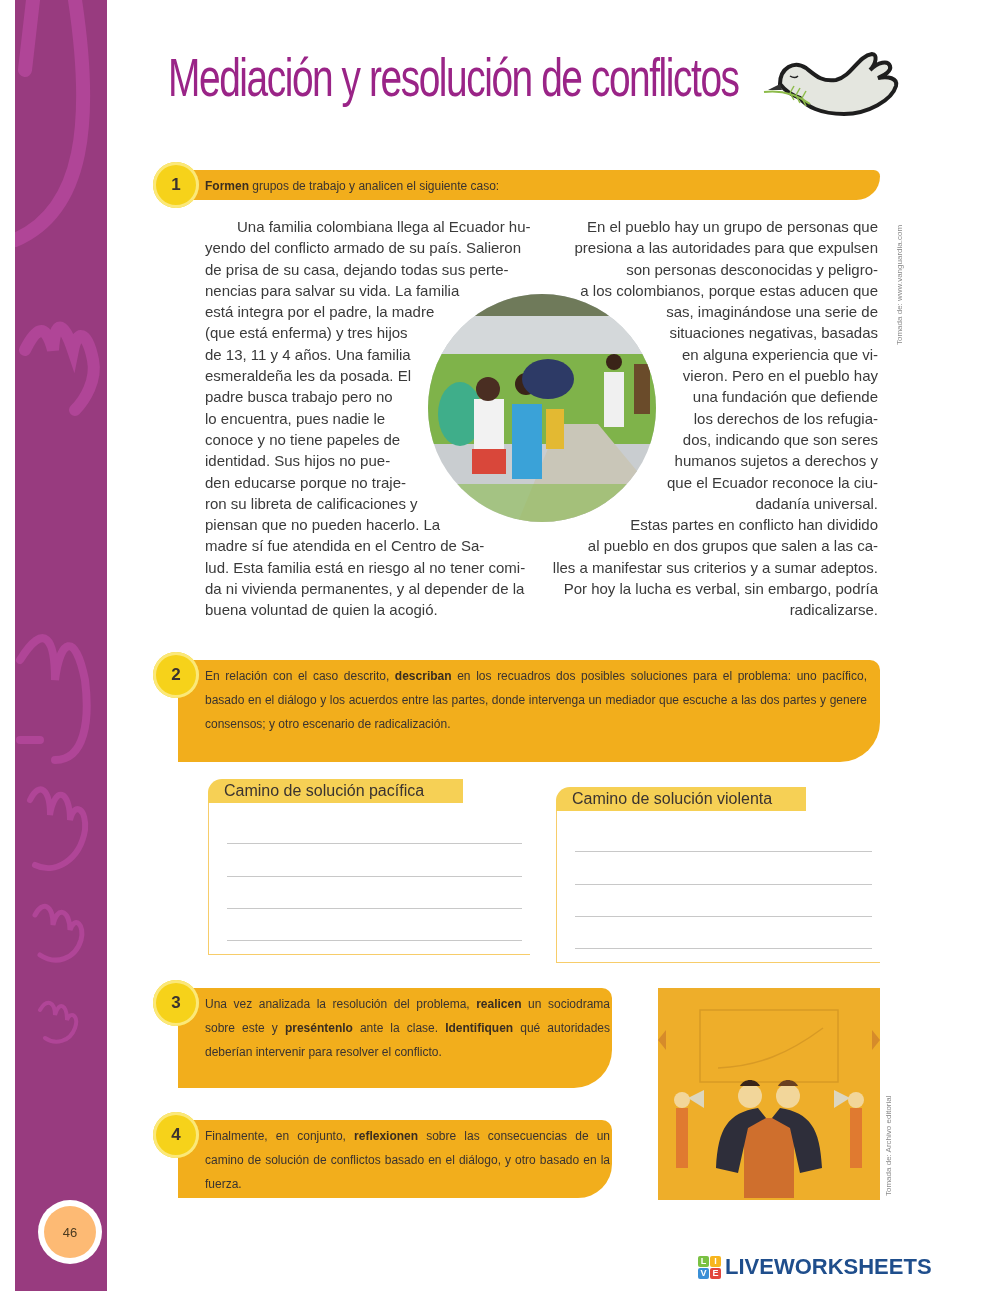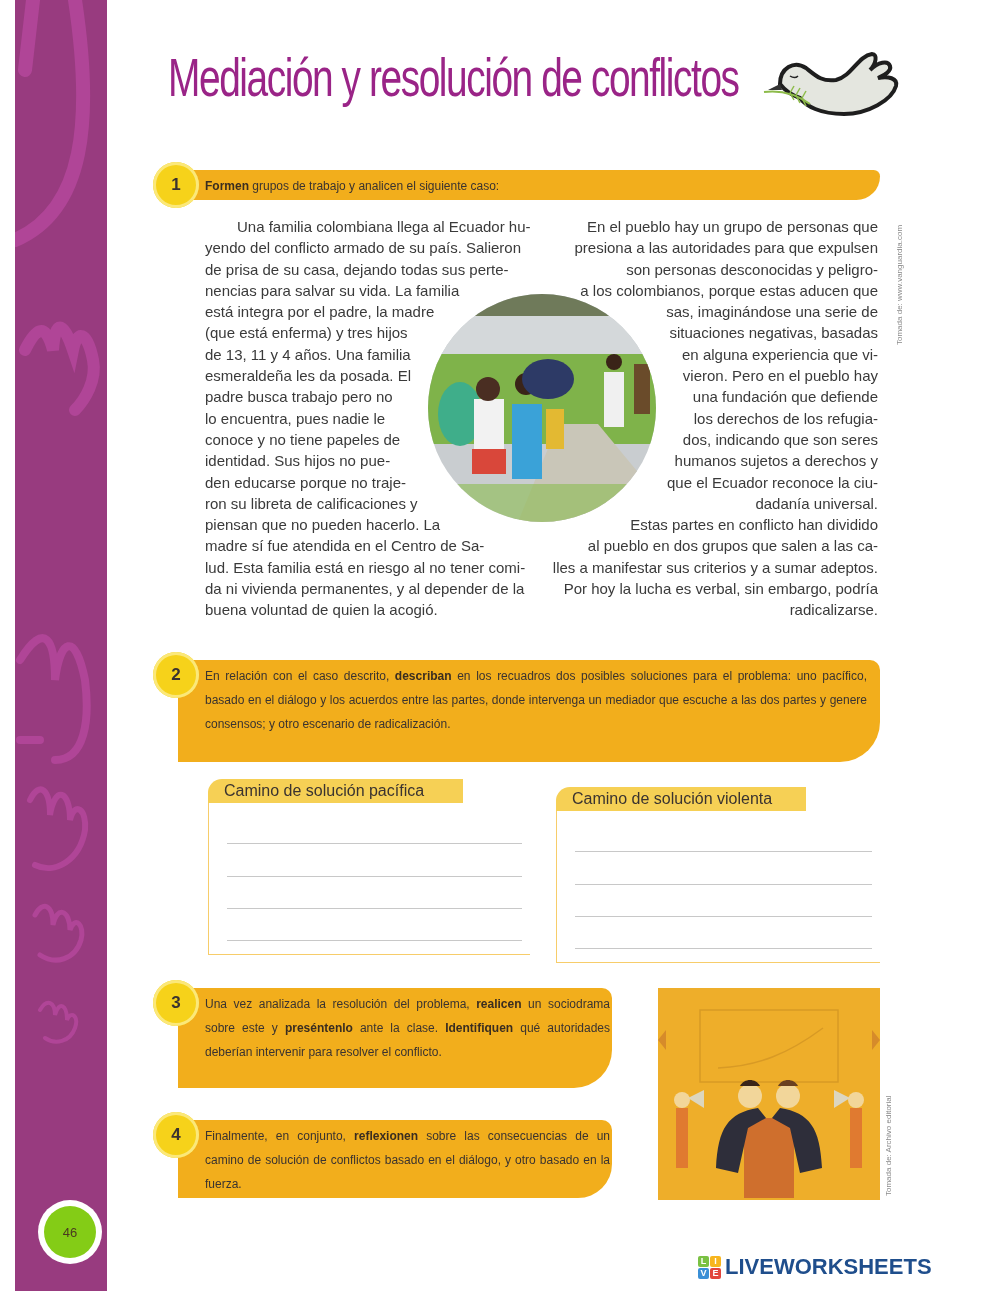--- a/index.html
+++ b/index.html
@@ -3,21 +3,21 @@
 <meta charset="utf-8">
 <style>
   * { box-sizing: border-box; margin: 0; padding: 0; }
   html, body { width: 1000px; height: 1291px; background: #ffffff; overflow: hidden; }
   body { position: relative; font-family: "DejaVu Sans", sans-serif; color: #3a3a3a; }
 
   .sidebar { position: absolute; left: 15px; top: 0; width: 92px; height: 1291px; background: #983b7f; overflow: hidden; }
   .sidebar svg { position: absolute; left: 0; top: 0; }
 
   .page-num { position: absolute; left: 38px; top: 1200px; width: 64px; height: 64px; border-radius: 50%; background: #fff; display: flex; align-items: center; justify-content: center; }
-  .page-num-inner { width: 52px; height: 52px; border-radius: 50%; background: #84cc16; display: flex; align-items: center; justify-content: center; font-size: 13px; color: #4a3a20; font-family: "Liberation Sans", sans-serif; }
+  .page-num-inner { width: 52px; height: 52px; border-radius: 50%; background: #fdba74; display: flex; align-items: center; justify-content: center; font-size: 13px; color: #4a3a20; font-family: "Liberation Sans", sans-serif; }
 
   .title { position: absolute; left: 168px; top: 46px; font-family: "Liberation Sans Narrow", "Liberation Sans", sans-serif; font-size: 54px; color: #9a2487; letter-spacing: -2px; transform: scaleX(0.72); transform-origin: left top; white-space: nowrap; font-weight: normal; }
   .dove { position: absolute; left: 760px; top: 46px; }
 
   .bar { position: absolute; background: #f2ae1c; border-radius: 0 0 40px 0; }
   .bar1 { left: 178px; top: 170px; width: 702px; height: 30px; border-radius: 0 8px 30px 0; }
   .num-bubble { position: absolute; width: 46px; height: 46px; border-radius: 50%; background: #f6d21a; box-shadow: 0 0 0 3px #fbe87a inset; display: flex; align-items: center; justify-content: center; font-family: "Liberation Sans", sans-serif; font-weight: bold; font-size: 17px; color: #3a3330; }
   .bar-text { position: absolute; font-family: "Liberation Sans", sans-serif; color: #3a3330; font-size: 12px; line-height: 24px; }
   .bar-text b { color: #3a2d20; }
 

